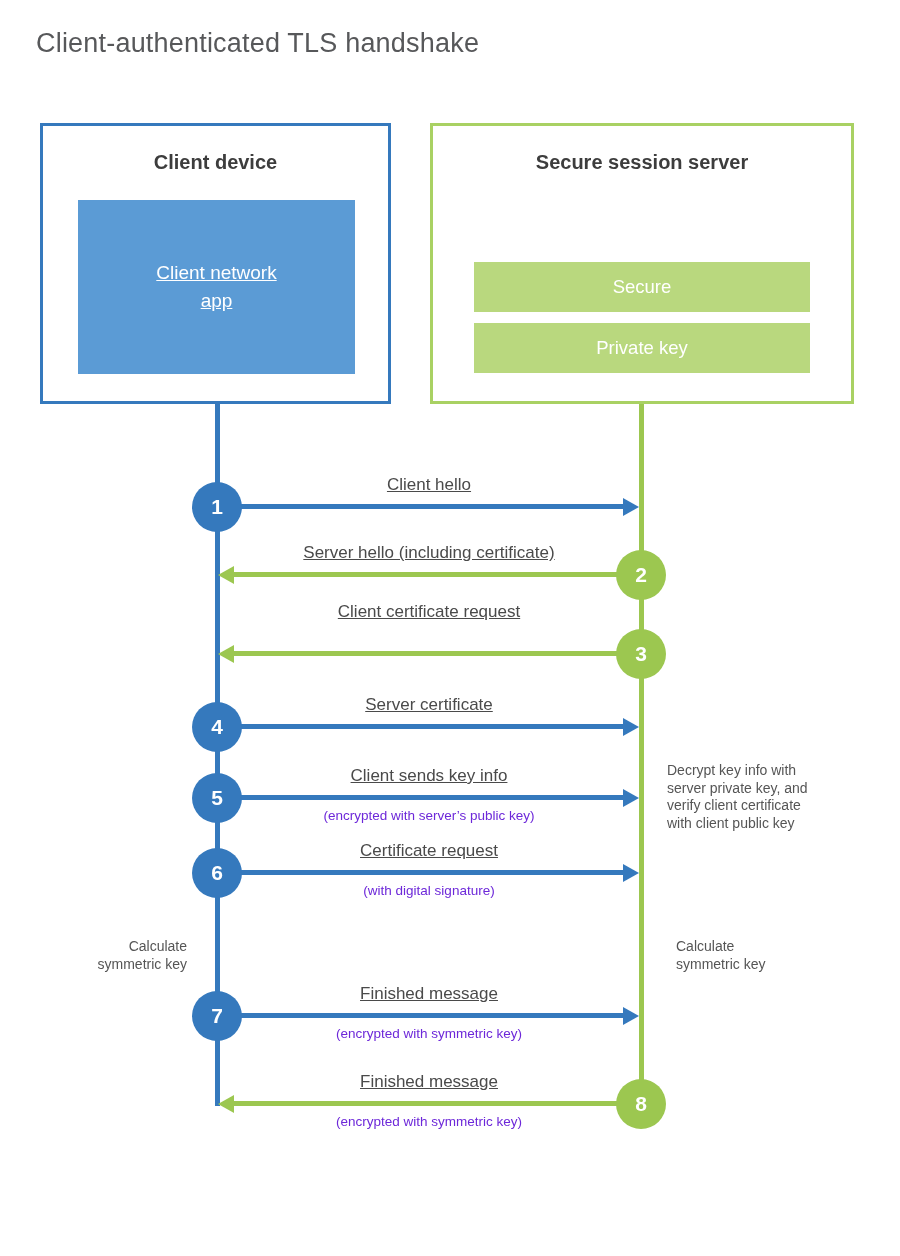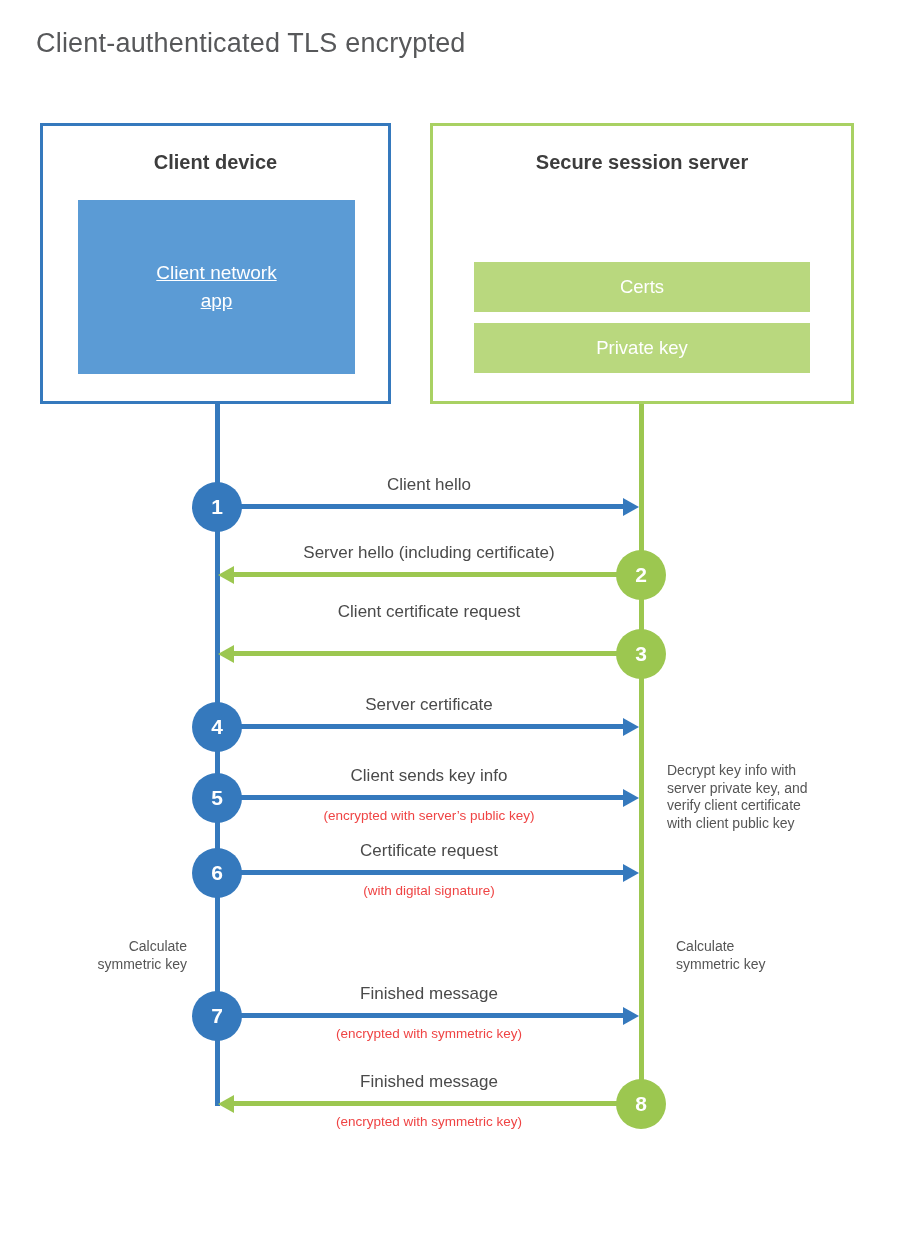--- a/index.html
+++ b/index.html
@@ -50,51 +50,51 @@
   .arrow-line.green { background: #9CC750; left: 234px; width: 407px; }
   .arrow-head {
     position: absolute; width: 0; height: 0; z-index: 2;
     border-top: 9px solid transparent; border-bottom: 9px solid transparent;
   }
   .arrow-head.right { border-left: 16px solid #3579BD; left: 623px; }
   .arrow-head.left  { border-right: 16px solid #9CC750; left: 218px; }
 
   .msg-label {
     position: absolute; left: 229px; width: 400px; text-align: center;
-    font-size: 17px; color: #4a4a4a;
+    font-size: 17px; color: #4a4a4a; text-decoration: underline;
   }
   .msg-sub {
     position: absolute; left: 229px; width: 400px; text-align: center;
-    font-size: 13.5px; color: #ef4444;
+    font-size: 13.5px; color: #6d28d9;
   }
 
   .note {
     position: absolute; font-size: 14px; color: #555555;
     line-height: 17.5px; white-space: pre-line;
   }
   .note.decrypt    { left: 667px; top: 762px; width: 185px; text-align: left; }
   .note.calc-left  { left: 27px;  top: 938px; width: 160px; text-align: right; }
   .note.calc-right { left: 676px; top: 938px; width: 160px; text-align: left; }
 </style>
 </head>
 <body>
 
 <div class="canvas">
 
-  <div class="page-title">Client-authenticated TLS encrypted</div>
+  <div class="page-title">Client-authenticated TLS handshake</div>
 
   <div class="actor-box client">
     <div class="actor-title">Client device</div>
     <div class="client-app">Client network
 app</div>
   </div>
 
   <div class="actor-box server">
     <div class="actor-title">Secure session server</div>
-    <div class="server-bar" style="top:136px">Certs</div>
+    <div class="server-bar" style="top:136px">Secure</div>
     <div class="server-bar" style="top:197px">Private key</div>
   </div>
 
   <div class="lifeline blue"></div>
   <div class="lifeline green"></div>
 
   <div class="msg-label" style="top:475px">Client hello</div>
   <div class="arrow-line blue" style="top:504px"></div>
   <div class="arrow-head right" style="top:498px"></div>
   <div class="circle blue" style="top:482px">

